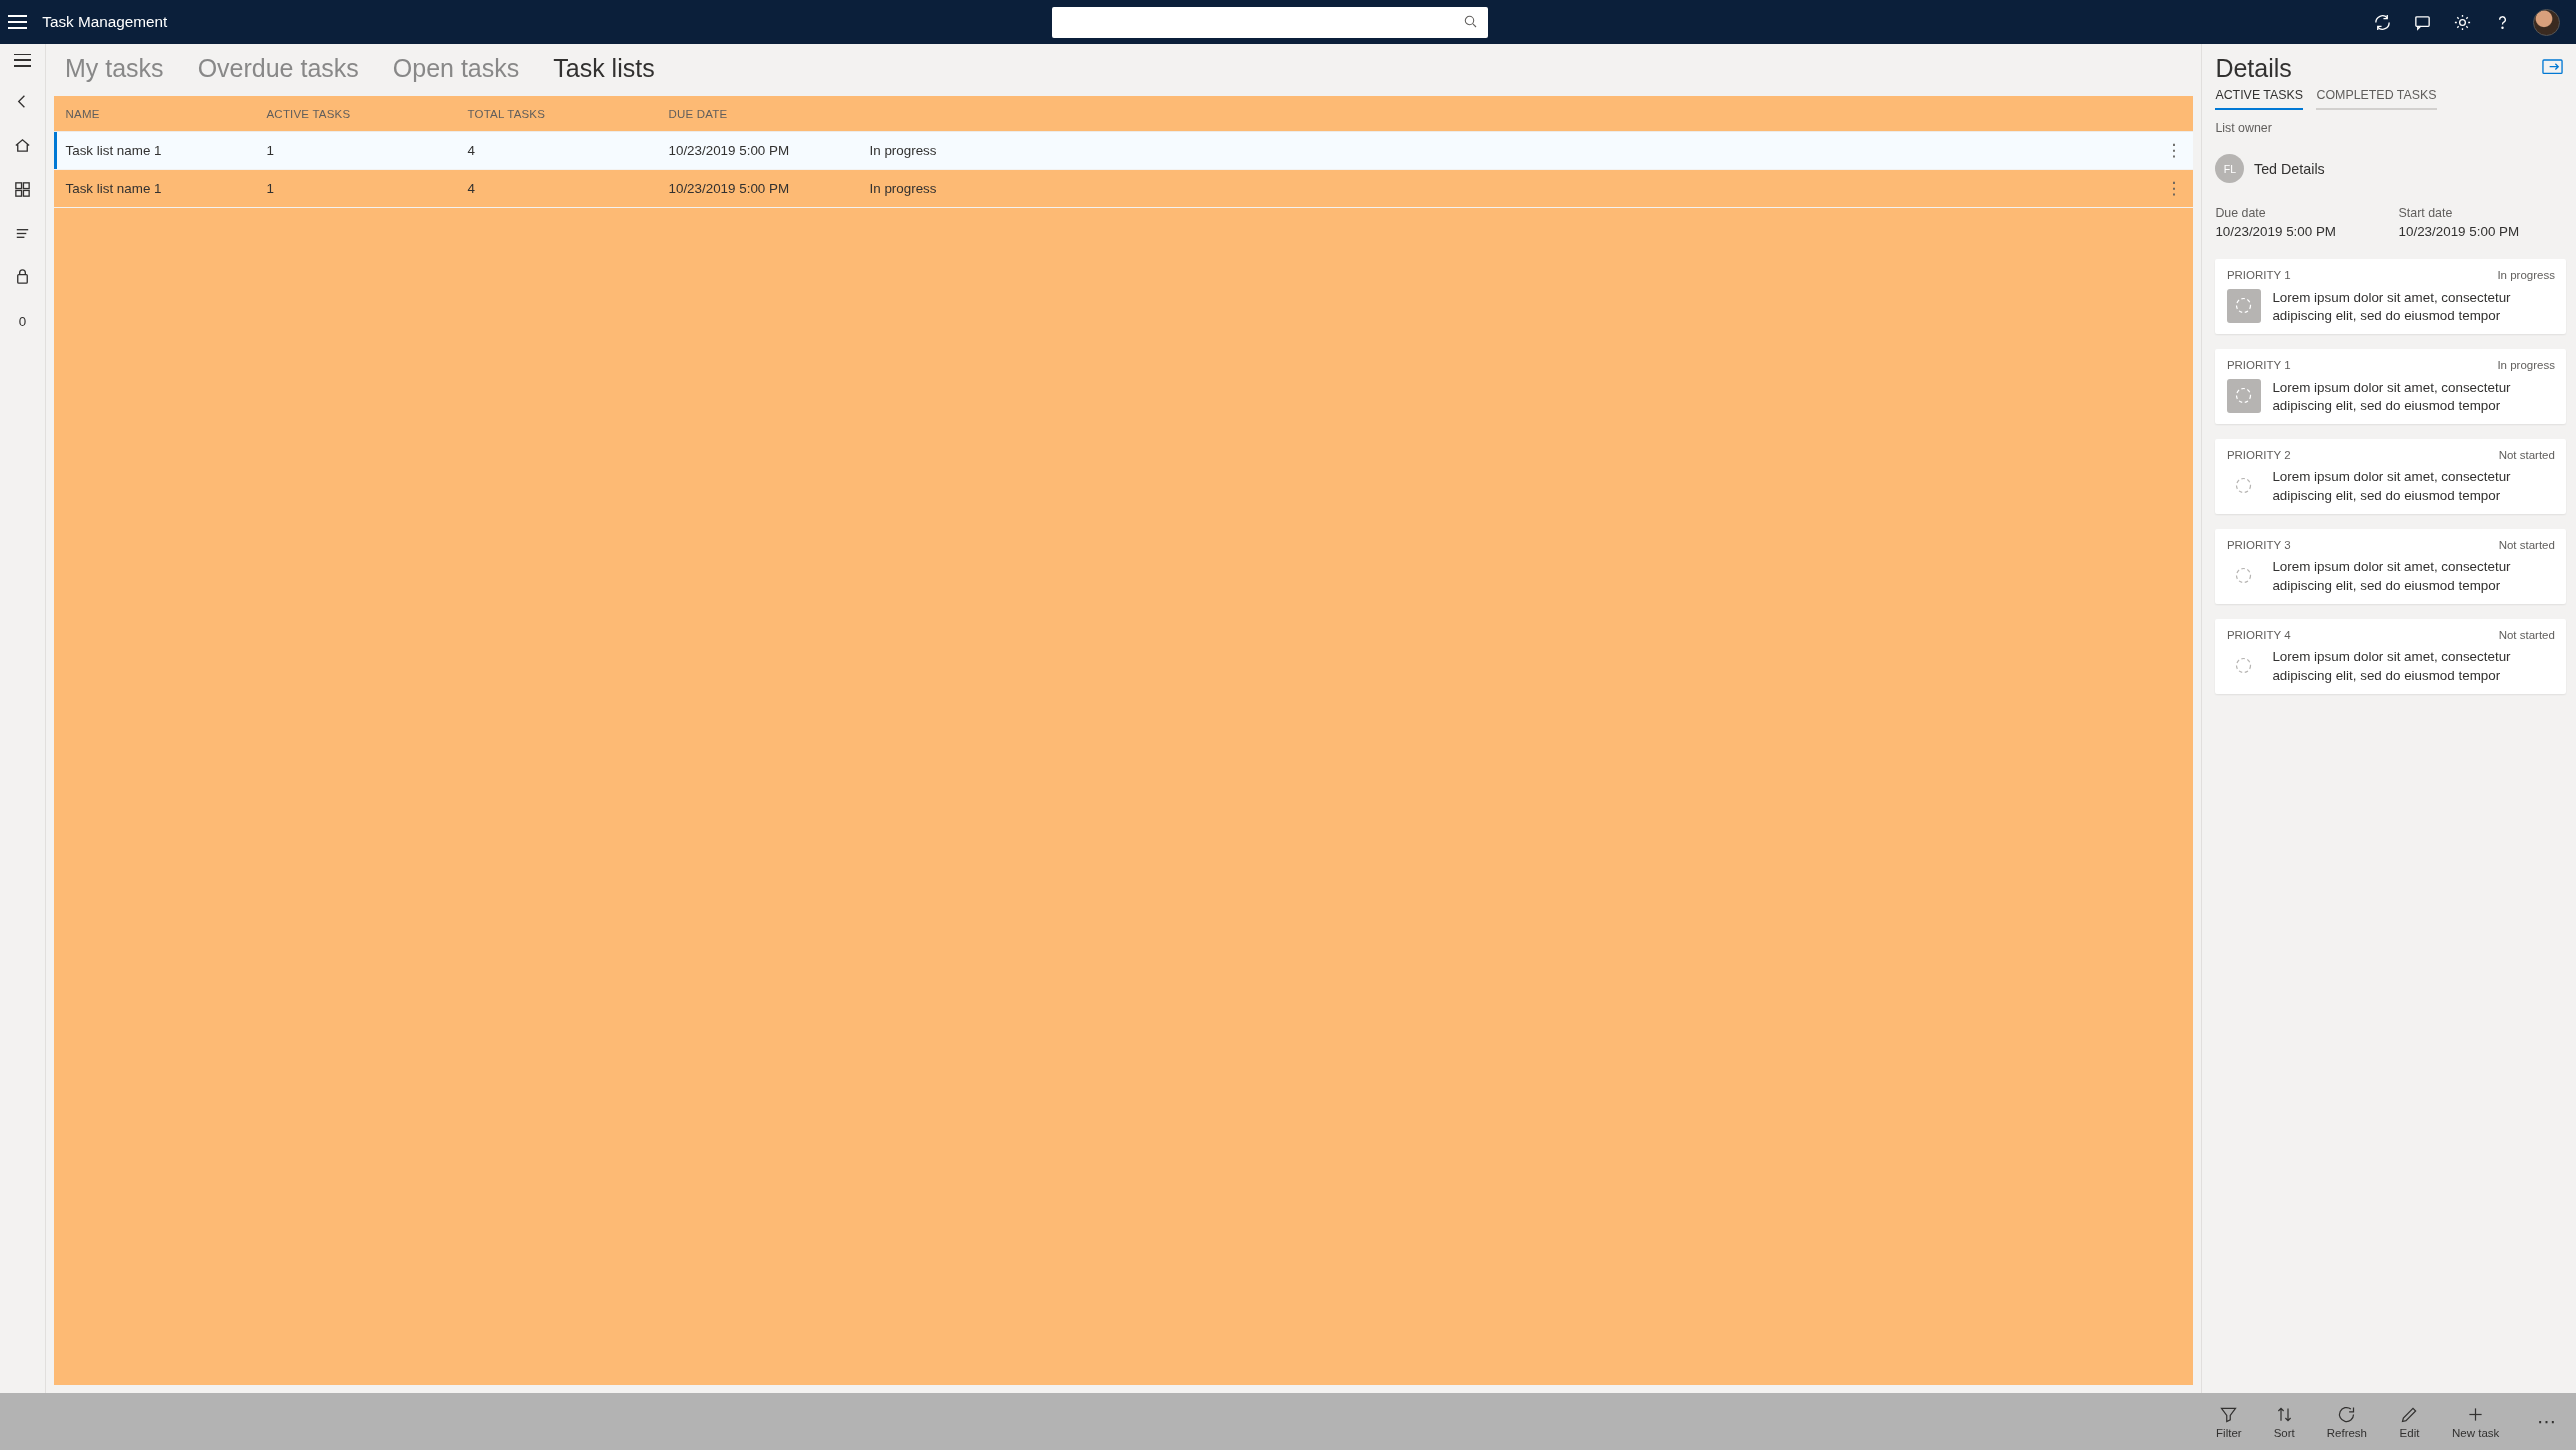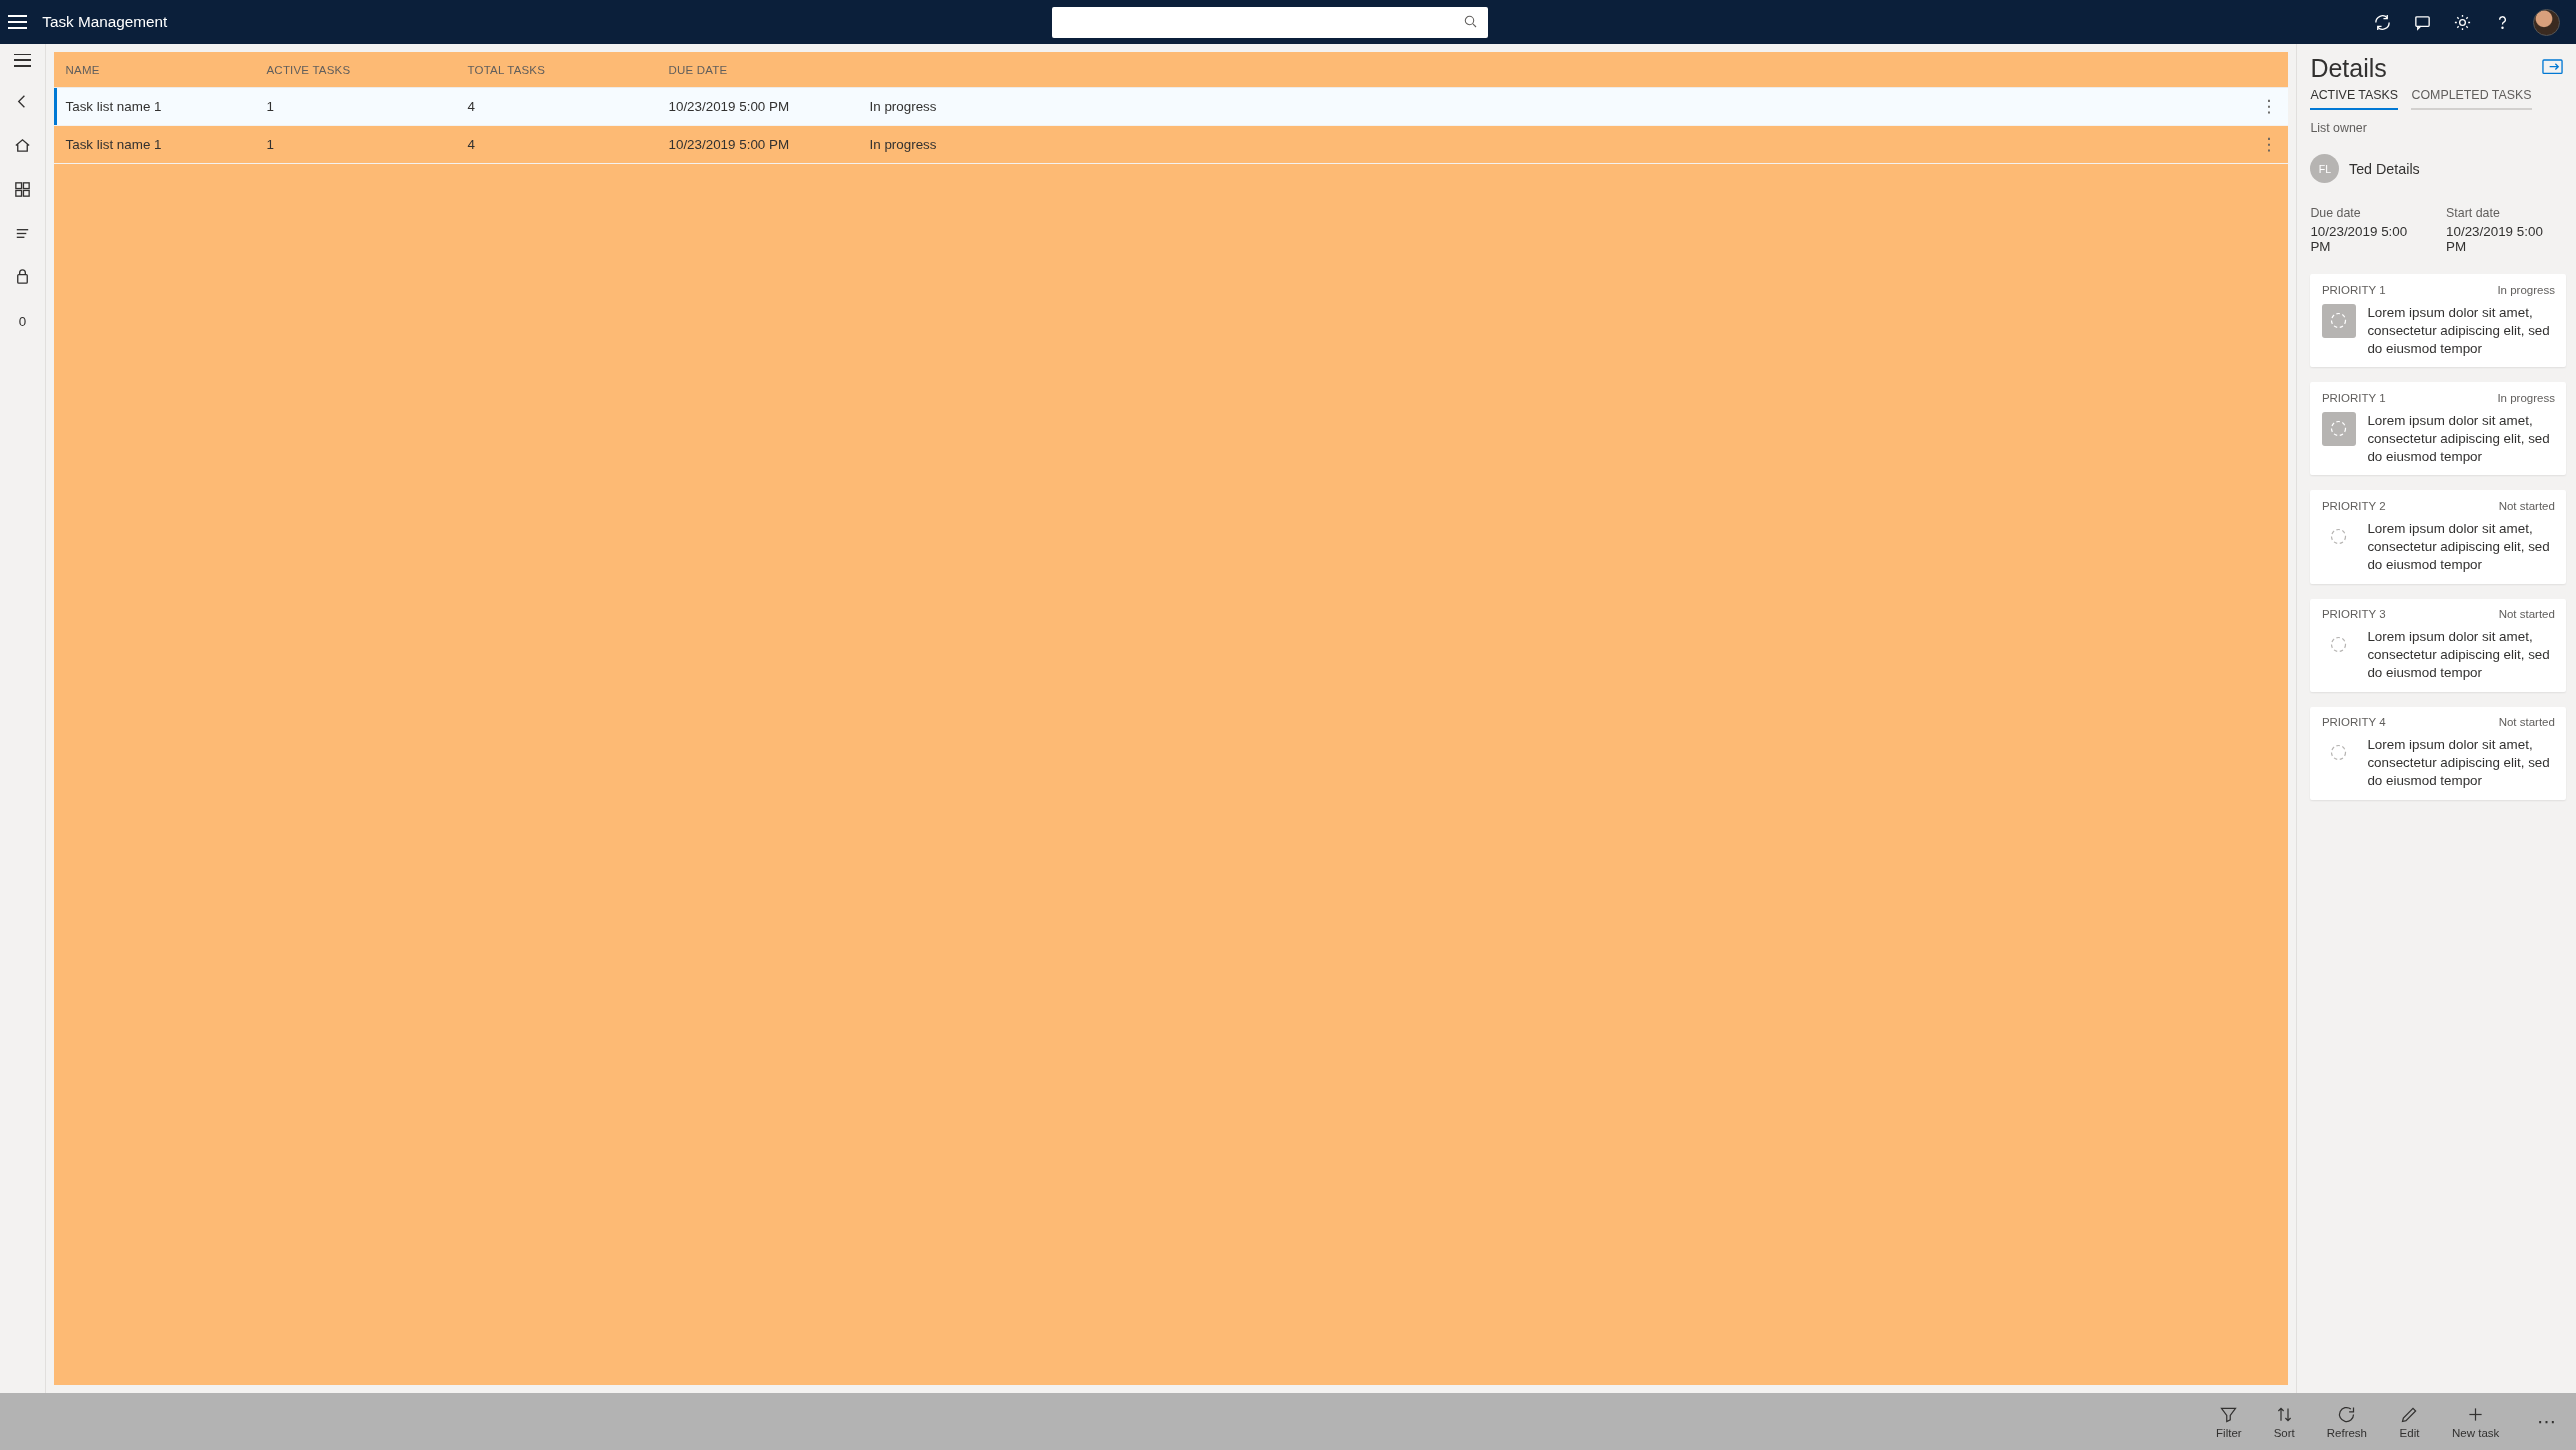--- a/index.html
+++ b/index.html
@@ -34,21 +34,21 @@
 
   .table-wrap { background: #fdba74; margin: 8px; flex: 1; overflow: auto; }
   .table-header, .table-row { display: grid; grid-template-columns: 201px 201px 201px 201px 1fr 38px; align-items: center; padding: 0 11.5px; height: 36px; font-size: 13.4px; }
   .table-header { color: #605e5c; font-size: 11.5px; font-weight: 400; border-bottom: 1px solid #edebe9; letter-spacing: 0.2px; }
   .table-row { height: 38px; border-bottom: 1px solid #f3f2f1; cursor: pointer; position: relative; }
   .table-row.selected { background: #f6fbff; }
   .table-row.selected::before { content: ""; position: absolute; left: 0; top: 0; bottom: 0; width: 2.9px; background: #0078d4; }
   .table-row .more { justify-self: end; color: #605e5c; cursor: pointer; font-size: 17px; letter-spacing: -1px; }
 
   
-  .details { width: 280px; flex-shrink: 0; background: #f3f2f1; border-left: 1px solid #e1dfdd; display: flex; flex-direction: column; }
+  .details { width: 375px; flex-shrink: 0; background: #f3f2f1; border-left: 1px solid #e1dfdd; display: flex; flex-direction: column; }
   .details-header { display: flex; align-items: center; justify-content: space-between; padding: 9.6px 13.4px 1.9px; }
   .details-header h2 { font-size: 25px; font-weight: 300; color: #323130; }
   .details-header .panel-collapse { color: #0078d4; cursor: pointer; }
   .detail-tabs { display: flex; gap: 13.4px; padding: 3.8px 13.4px 0; font-size: 12.4px; }
   .detail-tabs .dtab { cursor: pointer; padding-bottom: 5.7px; color: #605e5c; border-bottom: 2.9px solid #d2d0ce; }
   .detail-tabs .dtab.active { color: #323130; border-bottom-color: #0078d4; }
   .details-body { flex: 1; overflow-y: auto; padding: 11.5px 9.6px 11.5px 13.4px; display: flex; flex-direction: column; gap: 15px; }
   .meta-label { font-size: 12.4px; color: #605e5c; }
   .owner-row { display: flex; align-items: center; gap: 9.6px; margin: 3.8px 0 7.6px; }
   .owner-avatar { width: 29px; height: 29px; border-radius: 50%; background: #b6b4b2; color: #fff; font-size: 10.5px; display: flex; align-items: center; justify-content: center; }
@@ -159,20 +159,26 @@
     <div class="rail-btn">
         <svg viewBox="0 0 20 20">
           <rect x="5" y="7" width="10" height="9" rx="1"></rect>
           <path d="M7 7V5a3 3 0 0 1 6 0v2"></path>
         </svg>
       </div>
     <div class="rail-btn" style="font-size:13.4px;">0</div>
   </div>
 
   <div class="center">
+    <div class="tabs">
+      <div class="tab">My tasks</div>
+      <div class="tab">Overdue tasks</div>
+      <div class="tab">Open tasks</div>
+      <div class="tab active">Task lists</div>
+    </div>
     <div class="table-wrap">
       <div class="table-header">
         <div>NAME</div>
         <div>ACTIVE TASKS</div>
         <div>TOTAL TASKS</div>
         <div>DUE DATE</div>
         <div></div>
       </div>
       <div class="table-row selected">
         <div>Task list name 1</div>

